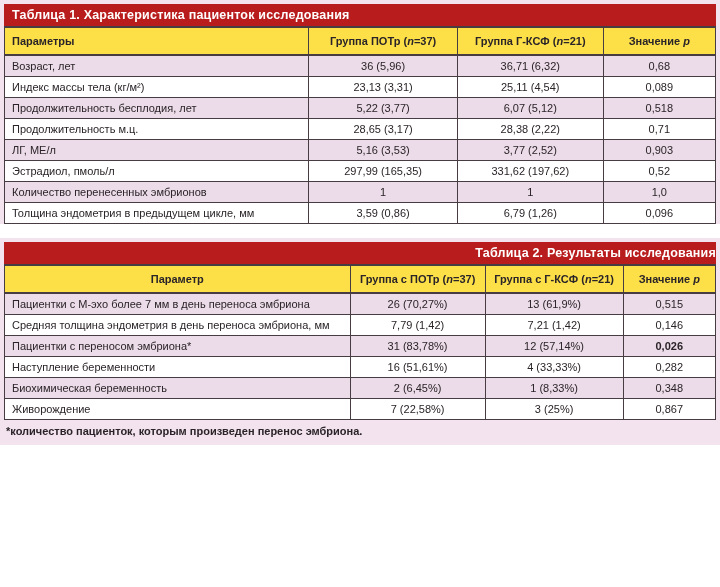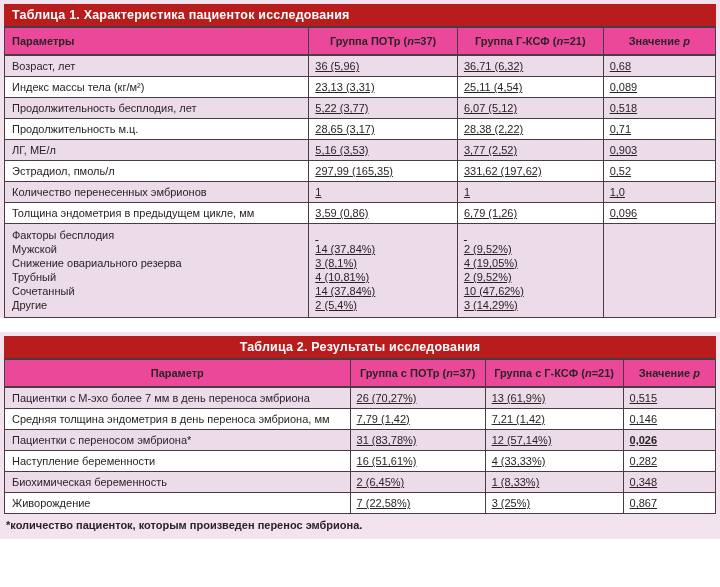--- a/index.html
+++ b/index.html
@@ -19,49 +19,49 @@
   .table-title{
     background:#b91c1c;
     color:#ffffff;
     font-weight:bold;
     font-size:12.5px;
     height:22px;
     line-height:22px;
     padding-left:8px;
     letter-spacing:.2px;
   }
-  .card2 .table-title{text-align:center;padding-left:0;}
+  .card2 .table-title{text-align:right;padding-left:0;}
   table{
     width:100%;
     border-collapse:collapse;
     background:#ffffff;
     font-size:11px;
     table-layout:fixed;
   }
   th,td{
     border:1px solid #463c42;
     padding:4px 6px;
     vertical-align:middle;
   }
   table{border:1px solid #463c42;}
   thead th{
     font-weight:bold;
-    background:#ec4899;
+    background:#fde047;
     height:18px;
     text-align:center;
     border-top:2px solid #463c42;
     border-bottom:2px solid #463c42;
     font-size:11px;
   }
   thead th.left{text-align:left;padding-left:7px;}
   tbody tr{height:16px;}
   tbody tr:nth-child(odd){background:#ecdbe8;}
   tbody tr:nth-child(even){background:#ffffff;}
   td.param{text-align:left;padding-left:7px;}
-  td.val{text-align:left;text-decoration:underline;}
+  td.val{text-align:center;}
   td.bold{font-weight:bold;margin-left:6px;}
   td.multi{
     white-space:pre-line;
     line-height:14px;
     padding-top:4px;
     padding-bottom:5px;
     vertical-align:top;
   }
   .footnote{
     font-weight:bold;
@@ -133,41 +133,20 @@
           <td class="val">1</td>
           <td class="val">1</td>
           <td class="val">1,0</td>
         </tr>
         <tr>
           <td class="param">Толщина эндометрия в предыдущем цикле, мм</td>
           <td class="val">3,59 (0,86)</td>
           <td class="val">6,79 (1,26)</td>
           <td class="val">0,096</td>
         </tr>
-        <tr>
-          <td class="param multi">Факторы бесплодия
-Мужской
-Снижение овариального резерва
-Трубный
-Сочетанный
-Другие</td>
-          <td class="val multi">&nbsp;
-14 (37,84%)
-3 (8,1%)
-4 (10,81%)
-14 (37,84%)
-2 (5,4%)</td>
-          <td class="val multi">&nbsp;
-2 (9,52%)
-4 (19,05%)
-2 (9,52%)
-10 (47,62%)
-3 (14,29%)</td>
-          <td class="val"></td>
-        </tr>
       </tbody>
   </table>
 </div>
 
 <div class="gap"></div>
 
 <div class="card card2">
   <div class="table-title">Таблица 2. Результаты исследования</div>
   <table>
     <colgroup>

